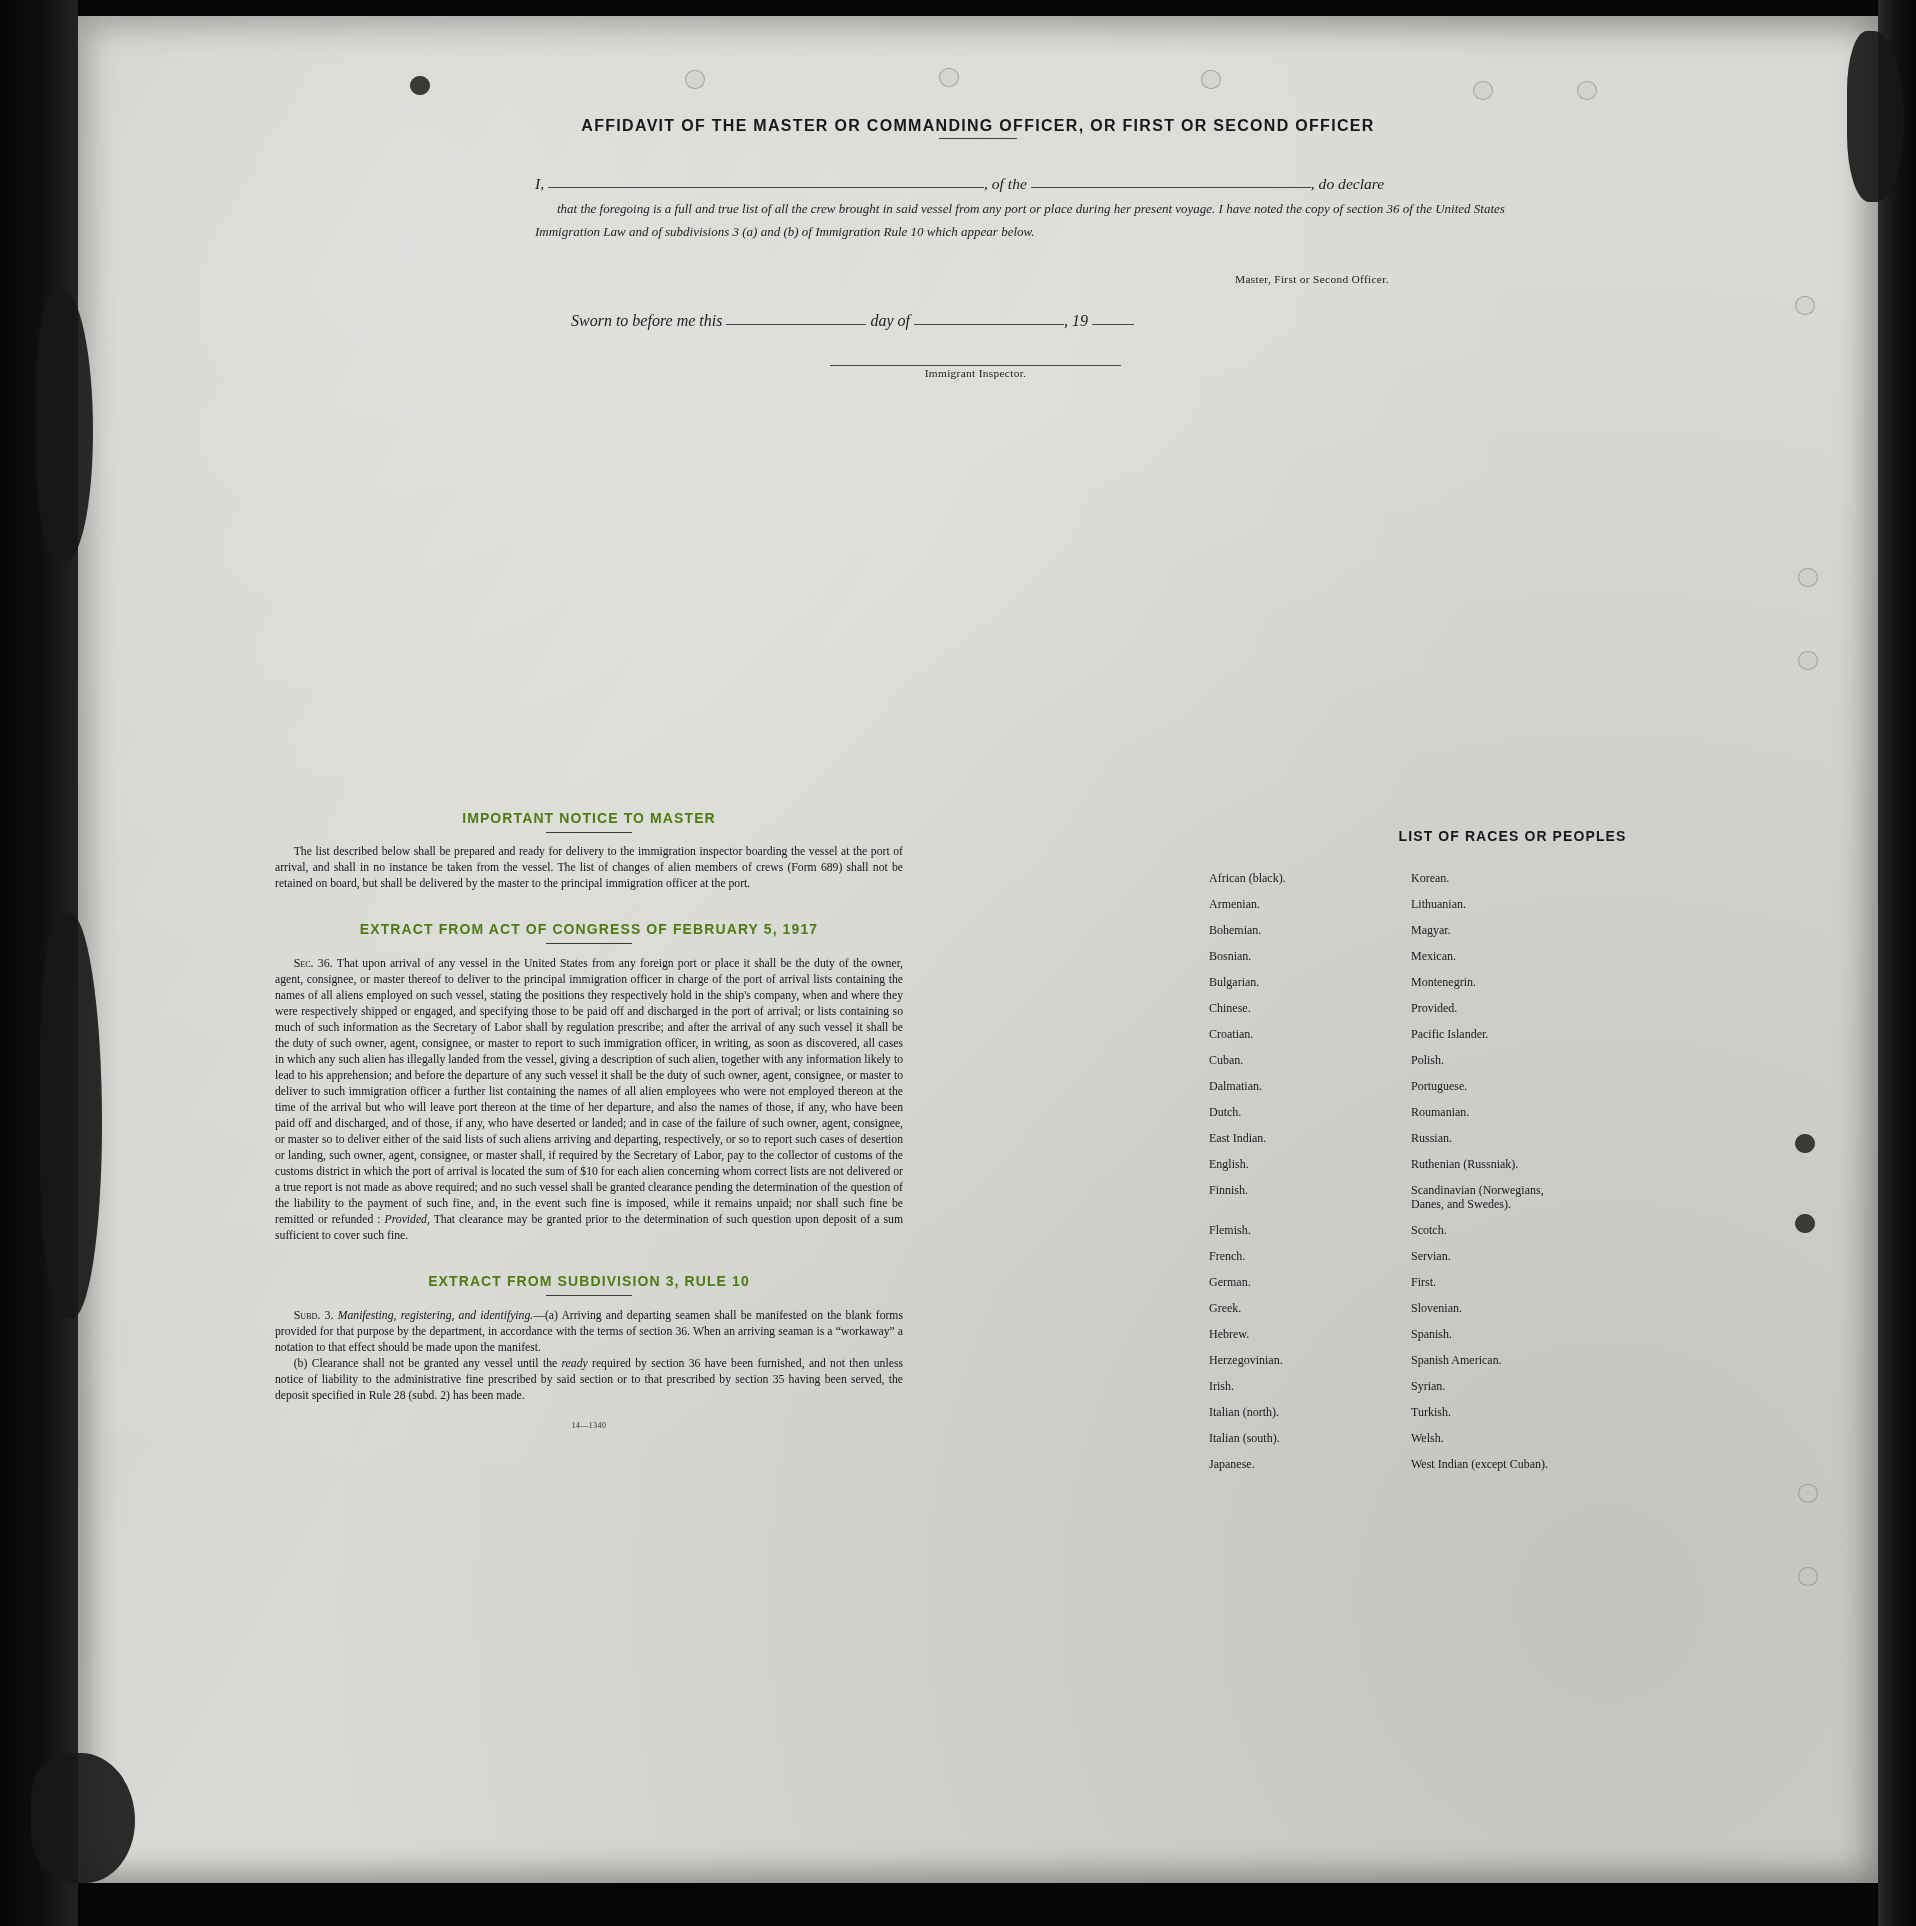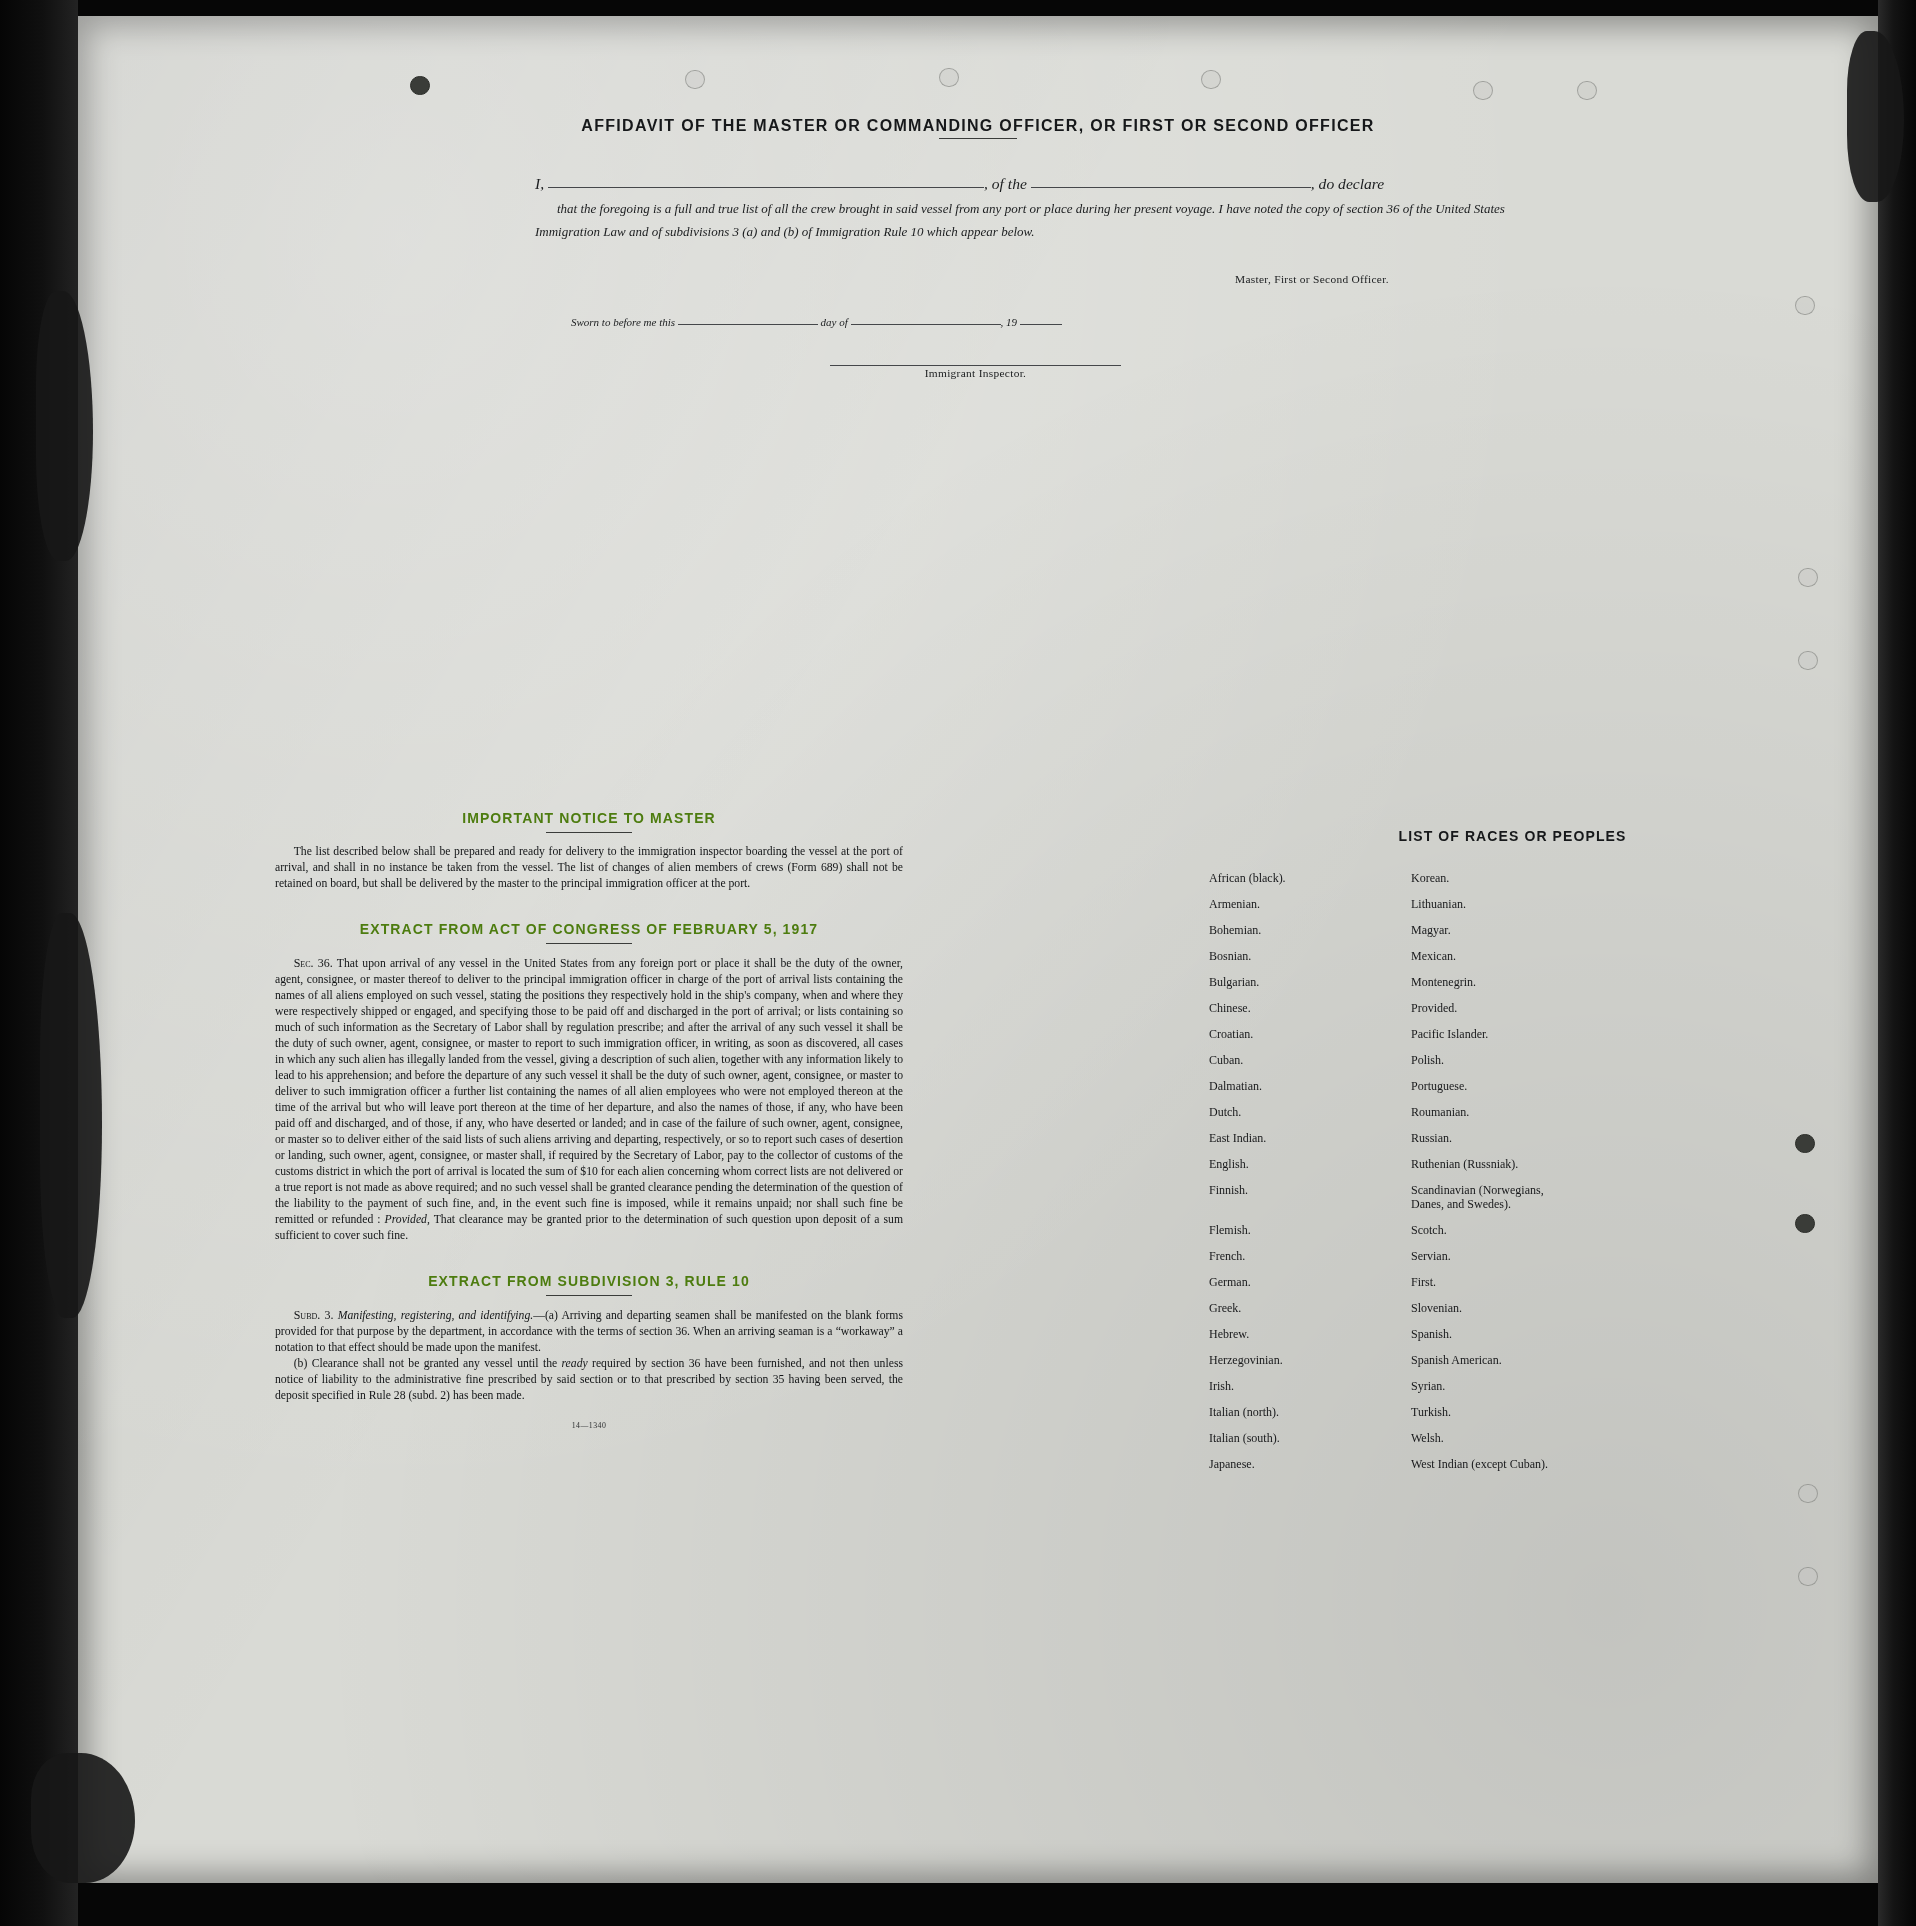--- a/index.html
+++ b/index.html
@@ -135,21 +135,21 @@
     left: 1157px; top: 257px;
     font-family: "Liberation Serif", serif;
     font-size: 11.4px;
     letter-spacing: 0.3px;
     color: #1b1d1f;
   }
 
   #sworn {
     position: absolute;
     left: 493px; top: 293px;
-    font-size: 11px;
+    font-size: 16px;
     white-space: nowrap;
   }
   #sworn .fill {
     display: inline-block;
     border-bottom: 0.8px solid #45474a;
     height: 15.6px;
   }
   #inspector-sig {
     position: absolute;
     left: 752px; top: 351px;

